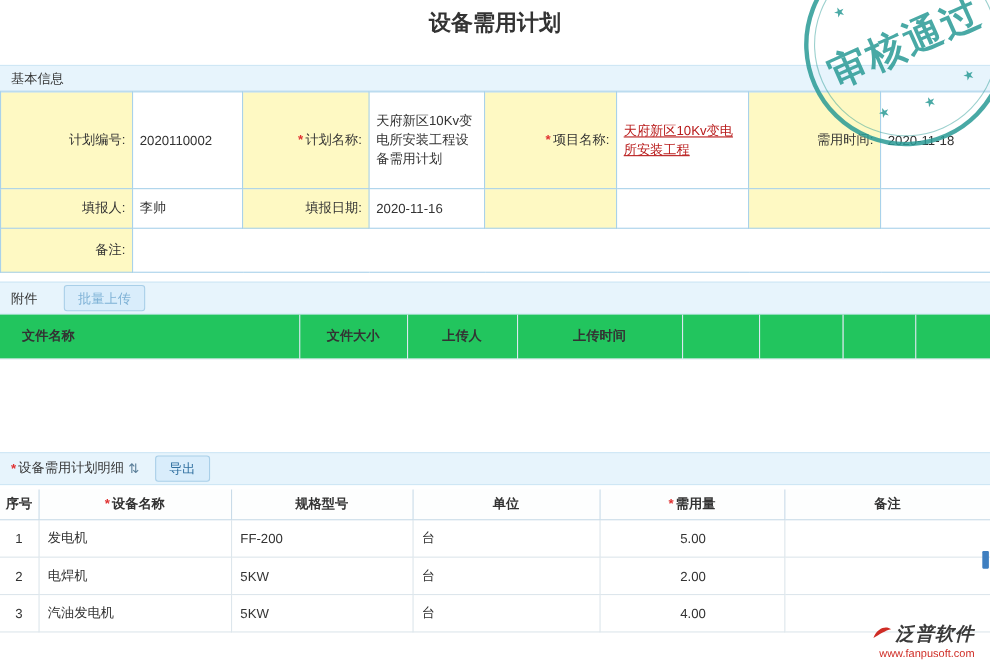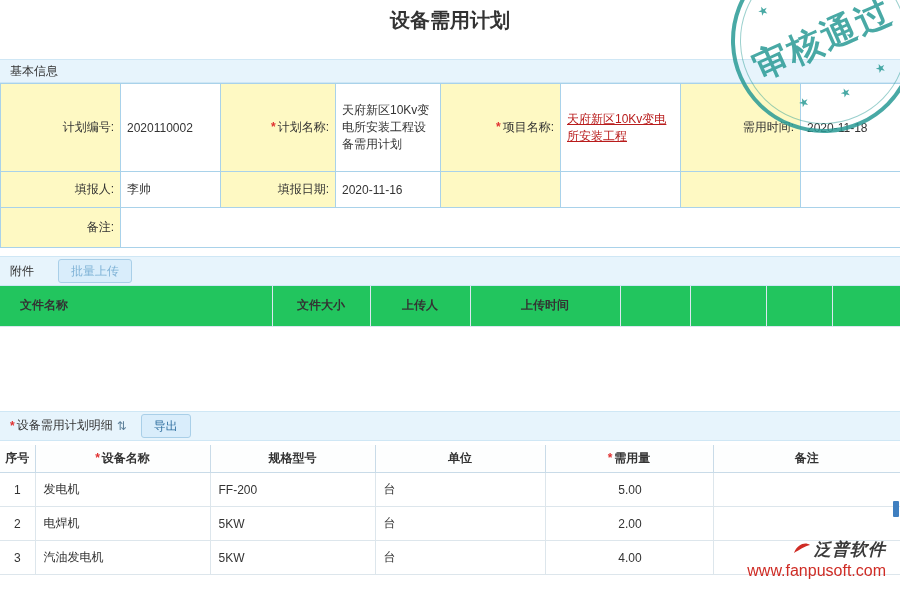--- a/index.html
+++ b/index.html
@@ -54,25 +54,25 @@
   .stamp-ring { position: absolute; left: 0; top: 0; right: 0; bottom: 0; border: 4px solid currentColor; border-radius: 50%; }
   .stamp-ring::after { content: ""; position: absolute; left: 5px; top: 5px; right: 5px; bottom: 5px; border: 1px solid currentColor; border-radius: 50%; opacity: 0.55; }
   .stamp-text { position: absolute; left: 0; right: 0; top: 50%; transform: translateY(-54%); text-align: center; font-size: 35px; font-weight: bold; letter-spacing: 2px; white-space: nowrap; }
   .star { position: absolute; font-size: 12px; }
   .star.s1 { left: 44px; top: 34px; }
   .star.s4 { left: 44px; top: 134px; }
   .star.s5 { left: 86px; top: 142px; }
   .star.s6 { left: 128px; top: 134px; }
 
   
-  .watermark { position: absolute; right: 14px; bottom: 20px; text-align: right; z-index: 8; }
+  .watermark { position: absolute; right: 14px; bottom: 0; text-align: right; z-index: 8; }
   .brand-line { display: flex; align-items: center; justify-content: flex-end; }
   .brand { font-size: 17px; font-weight: bold; font-style: italic; color: #3a3a3a; letter-spacing: 1px; }
   .logo-swoosh { margin-right: 3px; display: inline-block; }
-  .site { color: #cf2c25; font-size: 16px; margin-top: 1px; }
+  .site { color: #cf2c25; font-size: 10px; margin-top: 1px; }
 
   
   .scrollbar { position: absolute; right: 0; top: 0; width: 8px; height: 600px; z-index: 10; }
   .scroll-thumb { position: absolute; right: 1px; top: 501px; width: 6px; height: 16px; background: #3f7fc0; border-radius: 1px; cursor: pointer; }
 </style>
 </head>
 <body>
 
 <div class="page">
 

